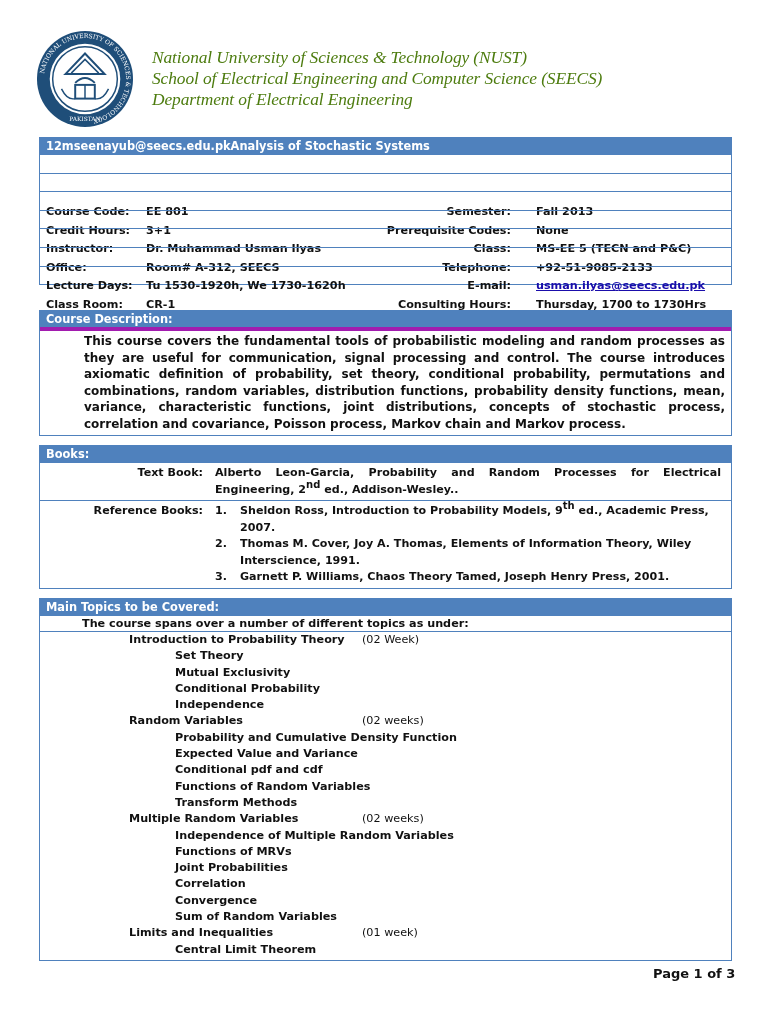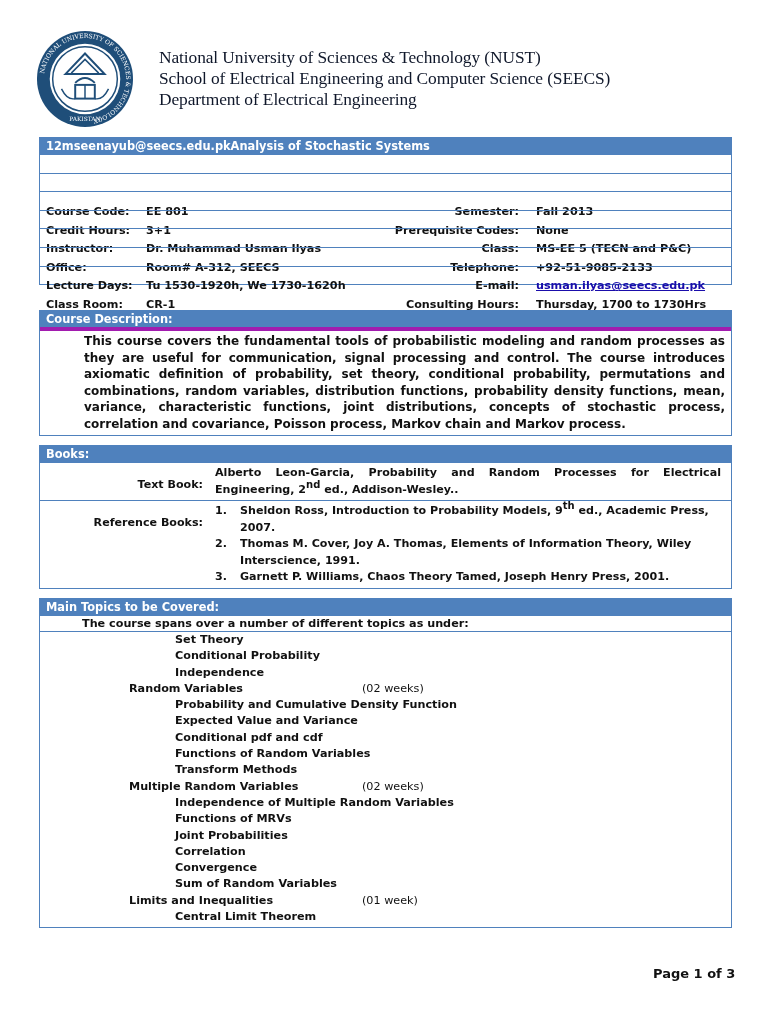--- a/index.html
+++ b/index.html
@@ -2,45 +2,45 @@
 <html><head>
 <meta charset="utf-8">
 <style>
   html, body { margin:0; padding:0; background:#ffffff; }
   body { width:768px; height:1024px; position:relative; overflow:hidden;
          font-family:"DejaVu Sans", "Liberation Sans", sans-serif; color:#111; }
   .page { position:absolute; left:0; top:0; width:768px; height:1024px; }
 
   
   .logo { position:absolute; left:36px; top:30px; width:98px; height:98px; }
-  .hdr { position:absolute; left:159px; top:47px; font-family:"Liberation Serif","DejaVu Serif",serif;
-         color:#0f172a; font-size:17.4px; line-height:21px; letter-spacing:-0.1px; }
+  .hdr { position:absolute; left:152px; top:47px; font-family:"Liberation Serif","DejaVu Serif",serif;
+         color:#4d7c0f; font-size:17.4px; line-height:21px; letter-spacing:-0.1px;font-style:italic; }
   .hdr div { white-space:nowrap; }
 
   
   .box { position:absolute; left:39px; width:693px; border:1.5px solid #4f81bd; box-sizing:border-box; }
   .bar { background:#4f81bd; color:#fff; font-weight:bold; font-size:11.4px; height:16px; line-height:16px;
          padding-left:6px; white-space:nowrap; overflow:hidden; }
 
   
   .info-row { height:17.6px; line-height:17.6px; border-top:1px solid #4f81bd; position:relative; font-size:11.2px; font-weight:bold; }
   .info-row span { position:absolute; white-space:nowrap;margin-top:48px; }
   .c1 { left:6px; }
   .c2 { left:106px; }
-  .c3 { right:212px; text-align:center; }
+  .c3 { right:220px; text-align:center; }
   .c4 { left:496px; }
   .kg-val { left:136px !important; }
   .link { color:#1a0dab; text-decoration:underline; }
 
   
   .desc { padding:2px 6px 3px 44px; font-size:12px; font-weight:bold; line-height:16.5px; text-align:justify; border-top:4px solid #a21caf; }
 
   
   .brow { position:relative; border-top:1px solid #4f81bd; font-size:11.1px; font-weight:bold; line-height:16.5px; }
-  .blabel { position:absolute; right:528px; top:2px; text-align:left; white-space:nowrap;margin-top:12px; }
+  .blabel { position:absolute; right:528px; top:2px; text-align:left; white-space:nowrap; }
   .bcontent { margin-left:175px; padding:2px 10px 2px 0; text-align:justify; }
   .blist { margin-left:175px; padding:2px 10px 2px 0; }
   .bitem { display:flex; }
   .bnum { width:25px; flex:none; }
   sup { font-size:10px; line-height:0; }
 
   
   .intro-row { border-top:1px solid #4f81bd; border-bottom:1px solid #4f81bd; font-size:11.2px; font-weight:bold;
                height:15px; line-height:15px; padding-left:42px; white-space:nowrap; }
   .topics { padding:0 0 2px 0; }
@@ -158,22 +158,29 @@
             <span><span>Garnett P. Williams, Chaos Theory Tamed, Joseph Henry Press, 2001.</span></span>
           </div>
         </div>
     </div>
   </div>
 
   <div class="box" style="top:598px;">
     <div class="bar">Main Topics to be Covered:</div>
     <div class="intro-row">The course spans over a number of different topics as under:</div>
     <div class="topics" id="topic-list">
+        <div class="trow main">
+          <span class="tname">Introduction to Probability Theory</span>
+          <span class="tdur">(02 Week)</span>
+        </div>
         <div class="trow sub">
           <span class="tname">Set Theory</span>
+        </div>
+        <div class="trow sub">
+          <span class="tname">Mutual Exclusivity</span>
         </div>
         <div class="trow sub">
           <span class="tname">Conditional Probability</span>
         </div>
         <div class="trow sub">
           <span class="tname">Independence</span>
         </div>
         <div class="trow main">
           <span class="tname">Random Variables</span>
           <span class="tdur">(02 weeks)</span>

